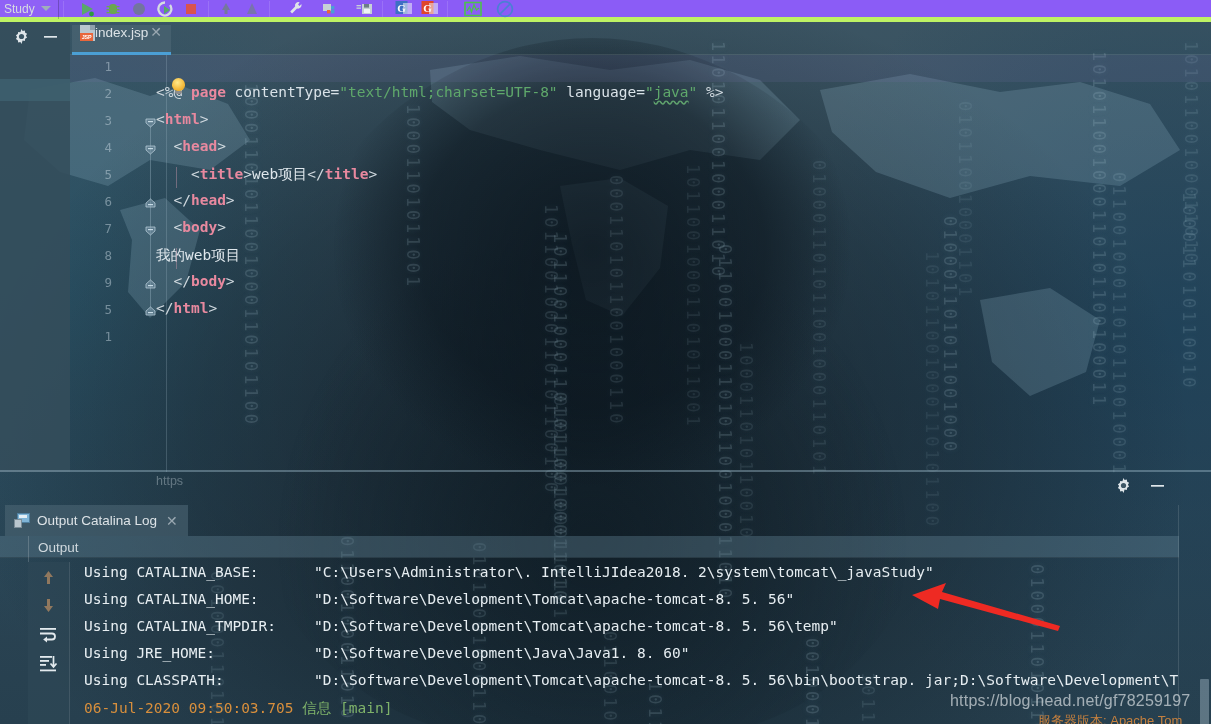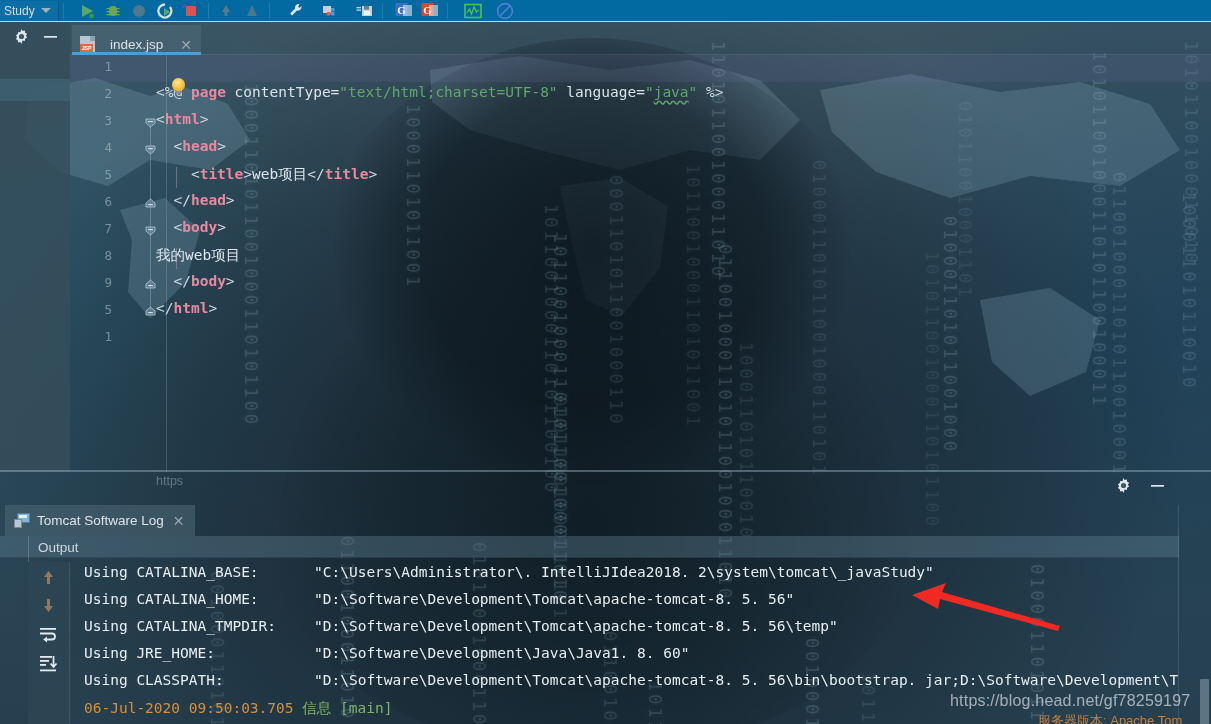--- a/index.html
+++ b/index.html
@@ -44,23 +44,23 @@
     font-size: 17px; line-height: 19px; letter-spacing: 3px;
     color: rgba(182,212,226,.17);
     white-space: pre; overflow: hidden; pointer-events: none;
     text-shadow: 0 0 6px rgba(150,200,220,.12);
   }
   #binary .col { position: absolute; writing-mode: vertical-rl; }
 
   
   #toolbar {
     position: absolute; left: 0; top: 0; width: 1211px; height: 22px;
-    background: #0369a1; z-index: 20;
+    background: #8b5cf6; z-index: 20;
     display: flex; align-items: center;
-    border-bottom: 1px solid #bef264;
+    border-bottom: 5px solid #bef264;
   }
   .cfg-combo {
     display: flex; align-items: center; gap: 6px;
     height: 20px; padding: 0 7px 0 4px; margin-left: 0px;
     color: #d7dde0; font-size: 12px;
     background: rgba(255,255,255,.035);
     border-right: 1px solid rgba(0,0,0,.22);
   }
   .caret-dn { width: 0; height: 0; border-left: 5px solid transparent;
               border-right: 5px solid transparent; border-top: 5px solid #9fb0ba; }
@@ -81,21 +81,21 @@
     padding-right: 12px;
   }
   #ed-left-sel { position: absolute; left: 0; top: 57px; width: 70px; height: 22px;
                  background: rgba(62,96,110,.85); }
 
   
   #tabstrip { position: absolute; left: 70px; top: 0; width: 1141px; height: 33px;
               border-bottom: 1px solid rgba(255,255,255,.10); }
   .ed-tab {
     position: absolute; left: 2px; top: 3px; height: 30px;
-    display: flex; align-items: flex-end; gap: 15px; padding: 0 9px 0 8px;
+    display: flex; align-items: flex-start; gap: 0; padding: 0 9px 0 8px;
     background: rgba(78,104,118,.62);
     border-bottom: 3px solid #4b9fd5;
     color: #dbe2e6; font-size: 13.5px; white-space: nowrap;
   }
   .jsp-ico { position: relative; width: 15px; height: 16px; }
   .jsp-ico .pg {
     position: absolute; inset: 0; background: #b9c6ce;
     clip-path: polygon(0 0, 72% 0, 100% 26%, 100% 100%, 0 100%);
   }
   .jsp-ico .fold { position: absolute; right: 0; top: 0; width: 5px; height: 5px; background: #8fa1ad; }
@@ -425,21 +425,21 @@
           </svg>
       </span>
     </div>
   </div>
 
   <div class="log-tab">
     <span class="tomcat-ico">
       <span class="b1"></span>
         <span class="b2"></span>
     </span>
-    <span>Tomcat Software Log</span>
+    <span>Output Catalina Log</span>
     <span class="tab-x">✕</span>
   </div>
 
   <div id="out-bar">
     <div id="out-bar-div"></div>
     <div id="out-label">Output</div>
   </div>
 
   <div id="log-gutter">
     <span class="g-ico" style="top:6px;">

